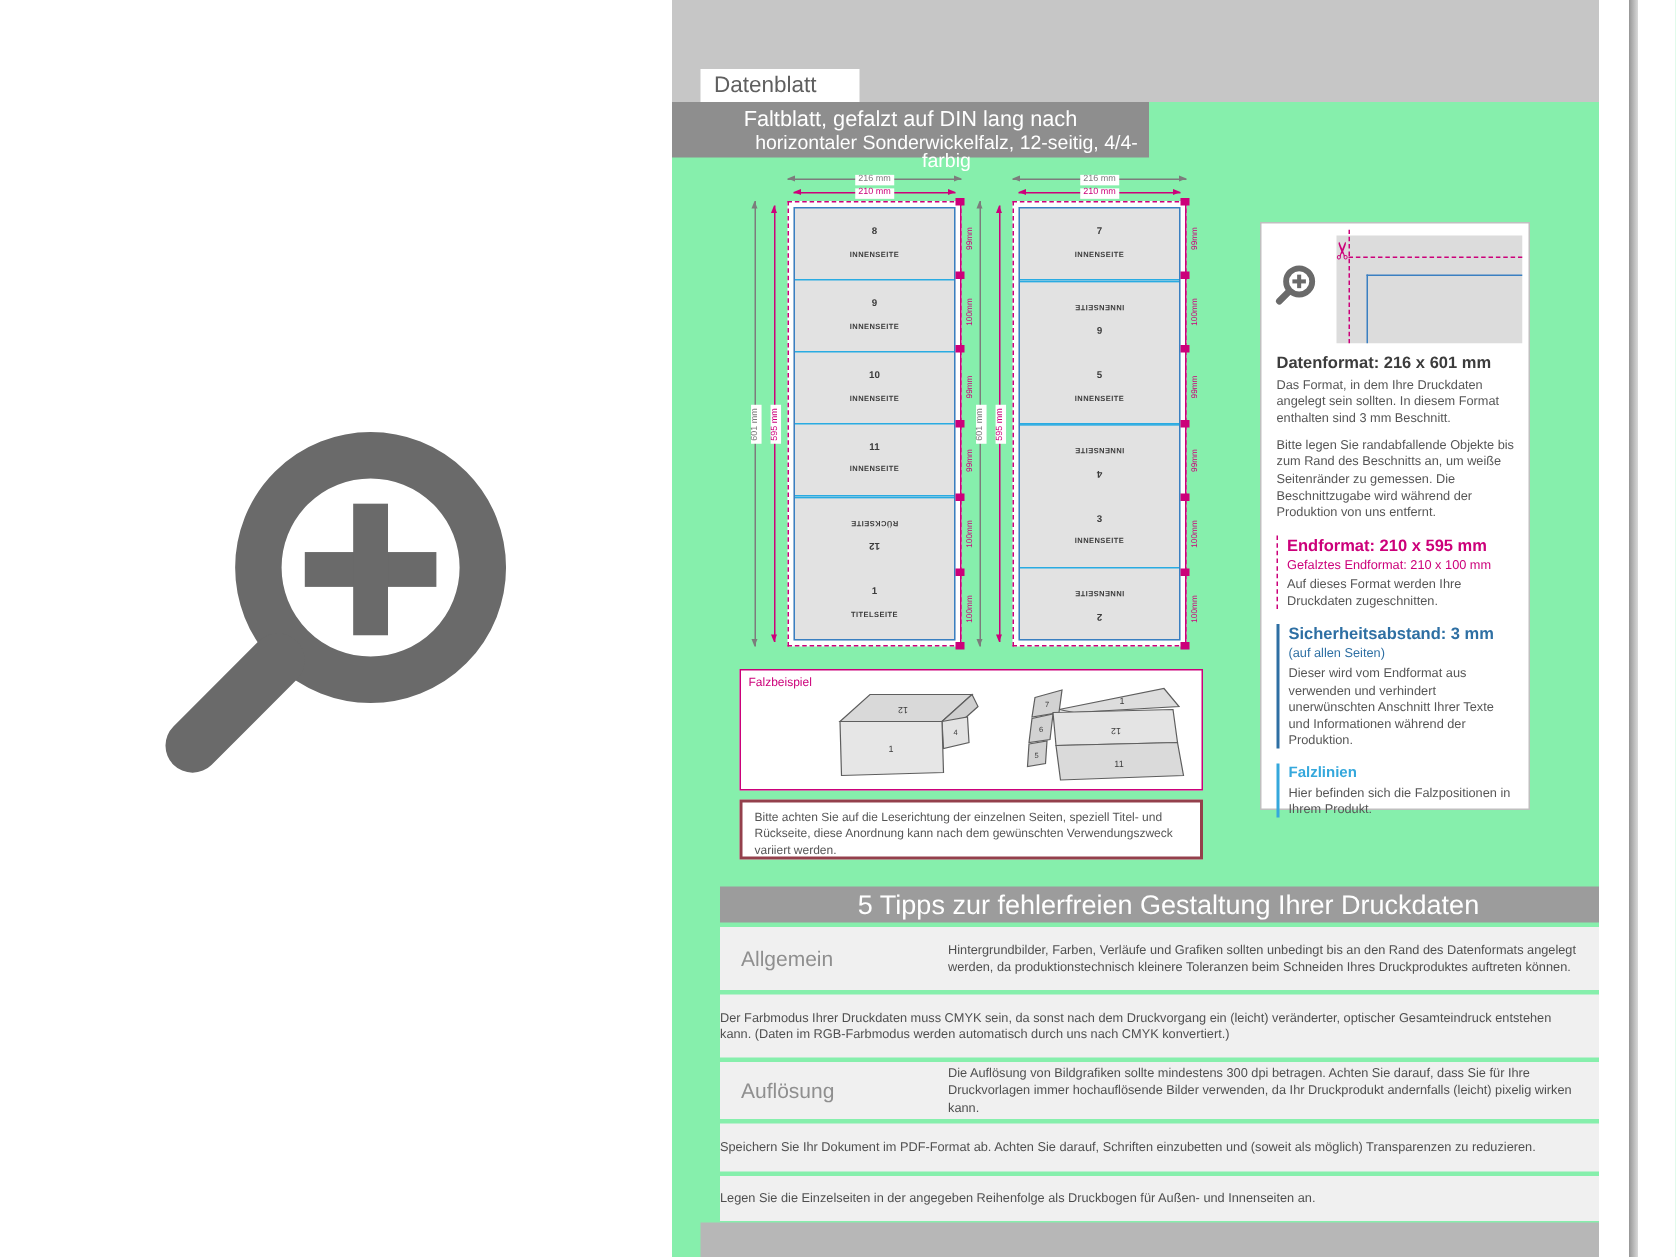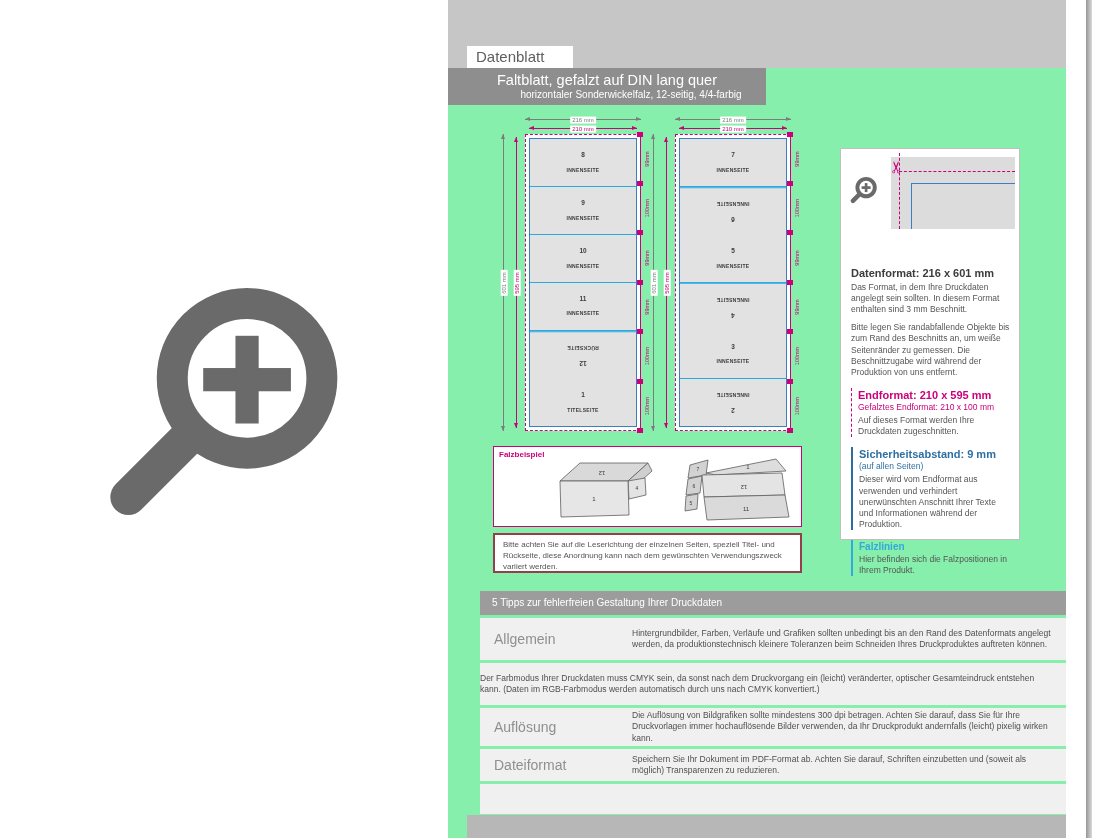--- a/index.html
+++ b/index.html
@@ -11,21 +11,21 @@
   
   #panel{position:absolute;left:448px;top:0;width:618px;height:838px;background:#86efac;}
   .page-shadow{position:absolute;left:1086px;top:0;width:6px;height:838px;
     background:linear-gradient(to right,#969696,#d9d9d9);}
   .top-band{position:absolute;left:0;top:0;width:618px;height:68px;background:#c6c6c6;}
   .tab-datenblatt{position:absolute;left:19px;top:46px;width:106px;height:22px;background:#fff;
     color:#5f5f5f;font-size:15px;line-height:22px;padding-left:9px;box-sizing:border-box;}
   .title-bar{position:absolute;left:0;top:68px;width:318px;height:37px;background:#8e8e8e;
     color:#fff;text-align:center;box-sizing:border-box;padding-top:4px;}
   .title-bar .t1{font-size:14.5px;line-height:17px;}
-  .title-bar .t2{font-size:10px;line-height:12px;margin-left:48px;}
+  .title-bar .t2{font-size:13px;line-height:12px;margin-left:48px;}
 
   
   .diagram{position:absolute;top:112px;width:170px;height:330px;}
   .dim-h{position:absolute;height:0;border-top:1px solid currentColor;}
   .dim-h::before{content:"";position:absolute;left:0;top:-3px;border-top:2.5px solid transparent;
     border-bottom:2.5px solid transparent;border-right:5px solid currentColor;}
   .dim-h::after{content:"";position:absolute;right:0;top:-3px;border-top:2.5px solid transparent;
     border-bottom:2.5px solid transparent;border-left:5px solid currentColor;}
   .dim-h .dim-label{position:absolute;left:50%;top:0;transform:translate(-50%,-52%);
     background:#fff;padding:0 2px;font-size:6px;line-height:1.1;white-space:nowrap;}
@@ -52,55 +52,55 @@
 
   .chain{position:absolute;left:144px;top:22px;width:16px;height:297px;}
   .chain-line{position:absolute;left:3px;top:0;bottom:0;width:1px;background:#cc007a;}
   .chain-mark{position:absolute;left:0;width:6px;height:5px;background:#cc007a;}
   .chain-label{position:absolute;left:10px;font-size:5.5px;color:#cc007a;white-space:nowrap;
     transform:translate(-50%,-50%) rotate(-90deg);}
 
   
   .falz-box{position:absolute;left:45px;top:446px;width:309px;height:81px;box-sizing:border-box;
     border:1px solid #cc007a;background:#fff;}
-  .falz-label{position:absolute;left:5px;top:3px;font-size:8px;color:#cc007a;font-weight:bold;}
+  .falz-label{position:absolute;left:5px;top:3px;font-size:8px;color:#cc007a;}
   .note-box{position:absolute;left:45px;top:533px;width:309px;height:40px;box-sizing:border-box;
     border:2px solid #94404c;background:#fff;color:#555;font-size:8px;line-height:1.35;
     padding:5px 8px;}
 
   
   .info-panel{position:absolute;left:392px;top:148px;width:180px;height:392px;box-sizing:border-box;
     background:#fff;border:1px solid #bfbfbf;}
   .mini-wrap{position:absolute;left:0;top:0;width:178px;height:84px;}
   .mini-zoom{position:absolute;left:8px;top:26px;width:30px;height:30px;}
   .mini-diagram{position:absolute;left:46px;top:4px;width:128px;height:76px;background:#fff;overflow:hidden;}
   .mini-paper{position:absolute;left:4px;top:4px;right:0;bottom:0;background:#dcdcdc;}
   .mini-dash-v{position:absolute;left:12px;top:0;bottom:0;border-left:1px dashed #cc007a;}
   .mini-dash-h{position:absolute;left:12px;right:0;top:18px;border-top:1px dashed #cc007a;}
   .mini-blue-v{position:absolute;left:24px;top:30px;bottom:0;border-left:1px solid #3a7fc1;}
   .mini-blue-h{position:absolute;left:24px;right:0;top:30px;border-top:1px solid #3a7fc1;}
   .mini-scissors{position:absolute;left:3px;top:6px;font-size:16px;color:#cc007a;
     transform:rotate(-90deg);line-height:1;}
   .info-text{position:absolute;left:0;top:86px;right:0;padding:0 8px 0 10px;font-size:8.5px;
-    line-height:1.3;color:#555;margin-top:31px;}
+    line-height:1.3;color:#555;}
   .info-text p{margin:0 0 7px 0;}
   .h-dark{font-size:11px;font-weight:bold;color:#3c3c3c;margin:0 0 2px 0;}
   .sec{margin-bottom:10px;}
   .sec-endformat{border-left:1px dashed #cc007a;padding-left:6px;}
   .h-magenta{font-size:11px;font-weight:bold;color:#cc007a;margin:0;}
   .sub-magenta{font-size:8.5px;color:#cc007a;margin:0 0 2px 0;}
   .sec-sicherheit{border-left:2px solid #2e6fa3;padding-left:6px;}
   .h-blue{font-size:11px;font-weight:bold;color:#2e6fa3;margin:0;}
   .sub-blue{font-size:8.5px;color:#2e6fa3;margin:0 0 2px 0;}
   .sec-falz{border-left:2px solid #35a8dc;padding-left:6px;}
   .h-lblue{font-size:10px;font-weight:bold;color:#35a8dc;margin:0 0 1px 0;}
 
   
   .tips-header{position:absolute;left:32px;top:591px;width:586px;height:24px;background:#9c9c9c;
-    color:#fff;font-size:10px;line-height:24px;padding-left:12px;box-sizing:border-box;}
+    color:#fff;font-size:18px;line-height:24px;padding-left:12px;box-sizing:border-box;text-align:center;}
   .tips-rows{position:absolute;left:32px;top:618px;width:586px;display:flex;flex-direction:column;gap:3px;}
   .tip-row{background:#f0f0f0;display:flex;}
   .tip-label{width:152px;flex:0 0 152px;display:flex;align-items:center;padding-left:14px;
     box-sizing:border-box;color:#8f8f8f;font-size:14px;}
   .tip-text{flex:1;padding:5px 10px 5px 0;font-size:8.5px;line-height:1.35;color:#4f4f4f;
     display:flex;align-items:center;}
   .footer-band{position:absolute;left:19px;top:815px;width:599px;height:23px;background:#b7b7b7;}
 </style>
 </head>
 <body>
@@ -109,21 +109,21 @@
   <circle cx="57" cy="42" r="29" fill="none" stroke="#6a6a6a" stroke-width="12"></circle>
   <rect x="40" y="38" width="34" height="9" fill="#6a6a6a"></rect>
   <rect x="52.5" y="25.5" width="9" height="34" fill="#6a6a6a"></rect>
   <line x1="33" y1="66" x2="11" y2="88" stroke="#6a6a6a" stroke-width="14" stroke-linecap="round"></line>
 </svg>
 
 <div id="panel">
   <div class="top-band"></div>
   <div class="tab-datenblatt">Datenblatt</div>
   <div class="title-bar">
-    <div class="t1">Faltblatt, gefalzt auf DIN lang quer</div>
+    <div class="t1">Faltblatt, gefalzt auf DIN lang nach</div>
     <div class="t2">horizontaler Sonderwickelfalz, 12-seitig, 4/4-farbig</div>
   </div>
 
   <div class="diagram" style="left:45px">
     <div class="dim-h c-gray" style="top:7px;left:32px;width:116px">
       <span class="dim-label">216 mm</span>
       </div>
     <div class="dim-h c-magenta" style="top:16px;left:36px;width:108px">
       <span class="dim-label">210 mm</span>
       </div>
@@ -293,21 +293,21 @@
         <div class="h-dark">Datenformat: 216 x 601 mm</div>
         <p>Das Format, in dem Ihre Druckdaten angelegt sein sollten. In diesem Format enthalten sind 3 mm Beschnitt.</p>
         <p>Bitte legen Sie randabfallende Objekte bis zum Rand des Beschnitts an, um weiße Seitenränder zu gemessen. Die Beschnittzugabe wird während der Produktion von uns entfernt.</p>
       </div>
       <div class="sec sec-endformat">
         <div class="h-magenta">Endformat: 210 x 595 mm</div>
         <div class="sub-magenta">Gefalztes Endformat: 210 x 100 mm</div>
         <p>Auf dieses Format werden Ihre Druckdaten zugeschnitten.</p>
       </div>
       <div class="sec sec-sicherheit">
-        <div class="h-blue">Sicherheitsabstand: 9 mm</div>
+        <div class="h-blue">Sicherheitsabstand: 3 mm</div>
         <div class="sub-blue">(auf allen Seiten)</div>
         <p>Dieser wird vom Endformat aus verwenden und verhindert unerwünschten Anschnitt Ihrer Texte und Informationen während der Produktion.</p>
       </div>
       <div class="sec sec-falz">
         <div class="h-lblue">Falzlinien</div>
         <p>Hier befinden sich die Falzpositionen in Ihrem Produkt.</p>
       </div>
     </div>
   </div>
 
@@ -318,23 +318,23 @@
       <div class="tip-text">Hintergrundbilder, Farben, Verläufe und Grafiken sollten unbedingt bis an den Rand des Datenformats angelegt werden, da produktionstechnisch kleinere Toleranzen beim Schneiden Ihres Druckproduktes auftreten können.</div>
     </div>
     <div class="tip-row" style="height:42px">
       <div class="tip-text">Der Farbmodus Ihrer Druckdaten muss CMYK sein, da sonst nach dem Druckvorgang ein (leicht) veränderter, optischer Gesamteindruck entstehen kann. (Daten im RGB-Farbmodus werden automatisch durch uns nach CMYK konvertiert.)</div>
     </div>
     <div class="tip-row" style="height:38px">
       <div class="tip-label">Auflösung</div>
       <div class="tip-text">Die Auflösung von Bildgrafiken sollte mindestens 300 dpi betragen. Achten Sie darauf, dass Sie für Ihre Druckvorlagen immer hochauflösende Bilder verwenden, da Ihr Druckprodukt andernfalls (leicht) pixelig wirken kann.</div>
     </div>
     <div class="tip-row" style="height:32px">
-      <div class="tip-label">Dateiformat</div>
       <div class="tip-text">Speichern Sie Ihr Dokument im PDF-Format ab. Achten Sie darauf, Schriften einzubetten und (soweit als möglich) Transparenzen zu reduzieren.</div>
     </div>
     <div class="tip-row" style="height:30px">
+      <div class="tip-text">Legen Sie die Einzelseiten in der angegeben Reihenfolge als Druckbogen für Außen- und Innenseiten an.</div>
     </div>
   </div>
 
   <div class="footer-band"></div>
 </div>
 
 <div class="page-shadow"></div>
 
 </body></html>

